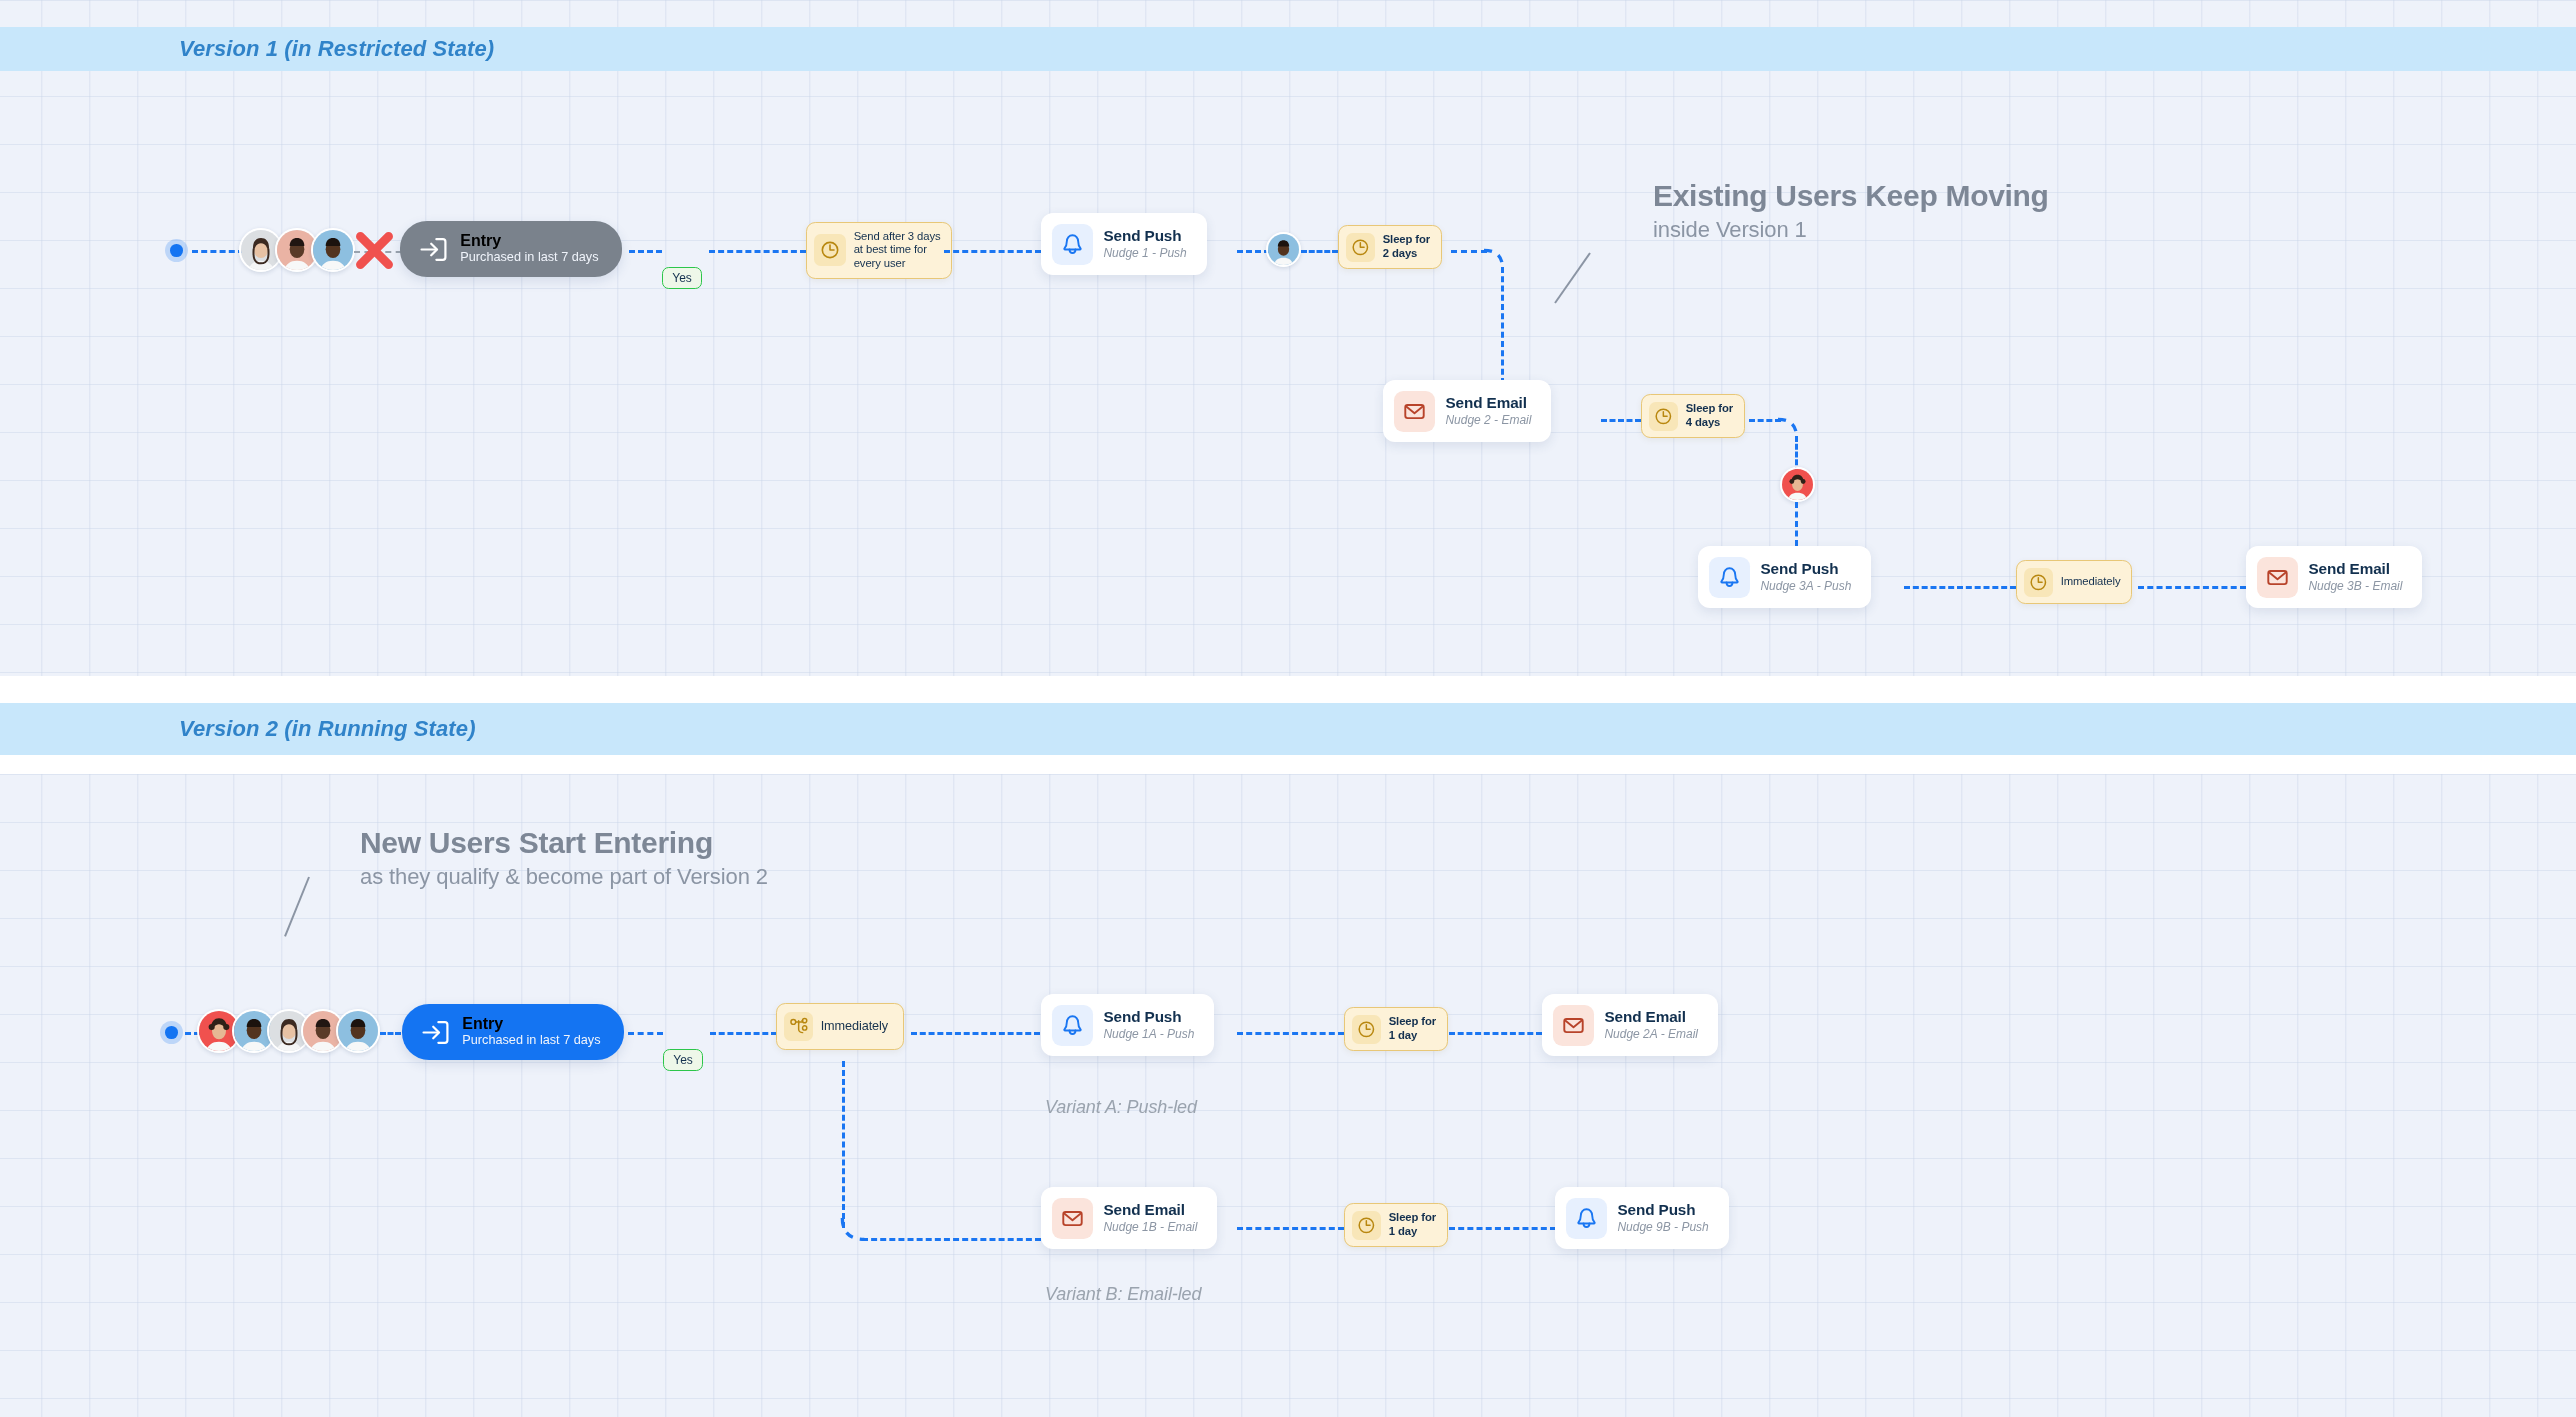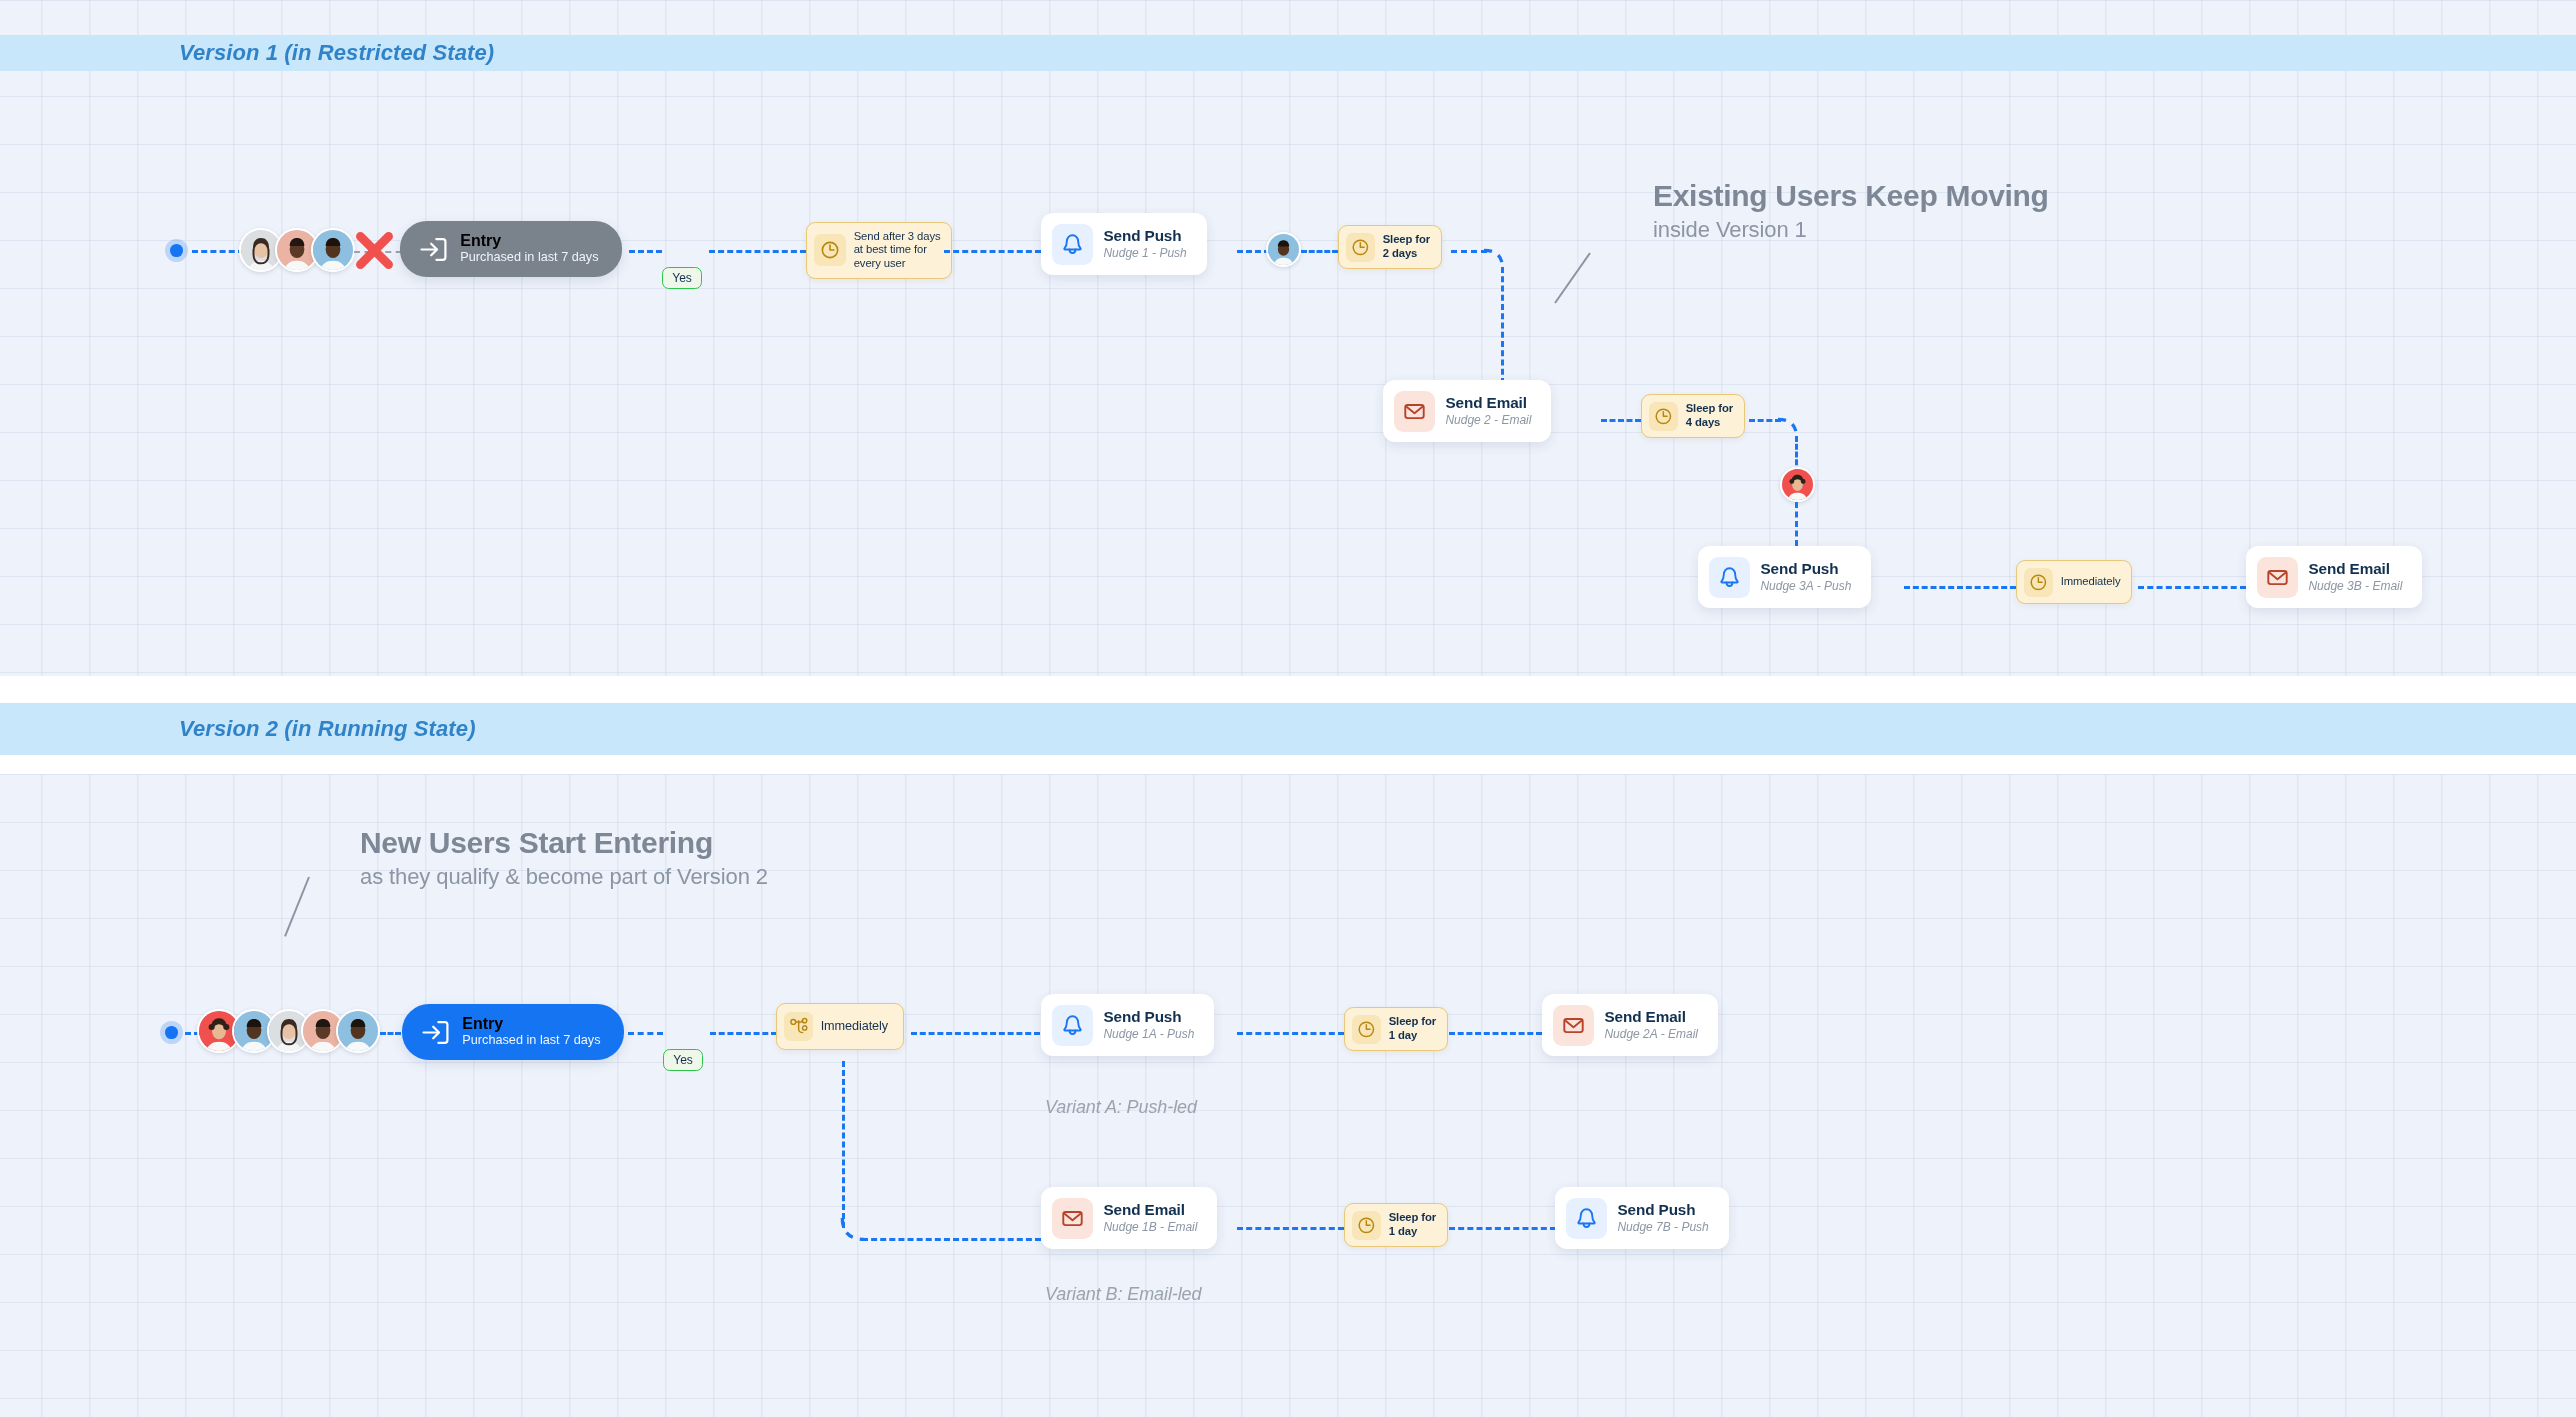--- a/index.html
+++ b/index.html
@@ -37,21 +37,21 @@
     align-items:center;
   }
   .banner-label {
     font-size:22px;
     font-style:italic;
     font-weight:700;
     color:#3083c9;
     letter-spacing:0.1px;
     margin-left:179px;
   }
-  #banner-v1 { top:35px;  height:36px; }
+  #banner-v1 { top:27px;  height:44px; }
   #banner-v2 { top:703px; height:52px; }
 
   
   .callout { position:absolute; }
   .callout-title {
     font-size:30px;
     font-weight:700;
     color:#7d8796;
     letter-spacing:-0.3px;
     white-space:nowrap;
@@ -645,21 +645,21 @@
   <div class="node" style="left:1555px; top:1187px;">
     <div class="card">
       <div class="card-icon-box push">
         <svg width="25" height="25" viewBox="0 0 38 38">
           <path d="M19 5c-5.2 0-8.6 4-8.6 9.2 0 6.6-2.4 9.3-3.6 10.6-.6.7-.1 1.9.9 1.9h22.6c1 0 1.5-1.2.9-1.9-1.2-1.3-3.6-4-3.6-10.6C27.6 9 24.2 5 19 5z" fill="none" stroke="#1a76f2" stroke-width="2.9" stroke-linejoin="round"></path>
           <path d="M14.5 26.7c0 3 2 5.3 4.5 5.3s4.5-2.3 4.5-5.3" fill="none" stroke="#1a76f2" stroke-width="2.9" stroke-linecap="round"></path>
         </svg>
       </div>
       <div class="card-texts">
         <span class="card-title">Send Push</span>
-        <span class="card-sub">Nudge 7B - Push</span>
+        <span class="card-sub">Nudge 9B - Push</span>
       </div>
     </div>
   </div>
 
   <div class="variant-caption" style="left:1045px; top:1284px;">Variant B: Email-led</div>
 
 </div>
 
 
 </body></html>

